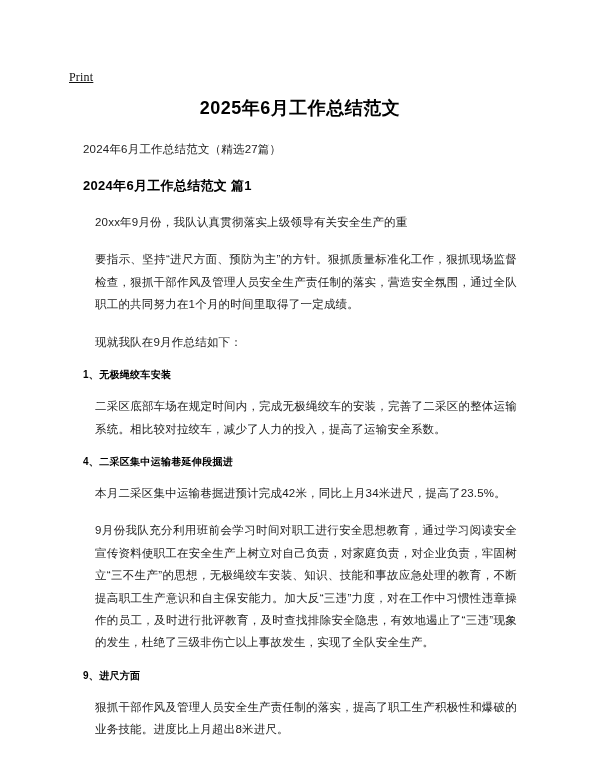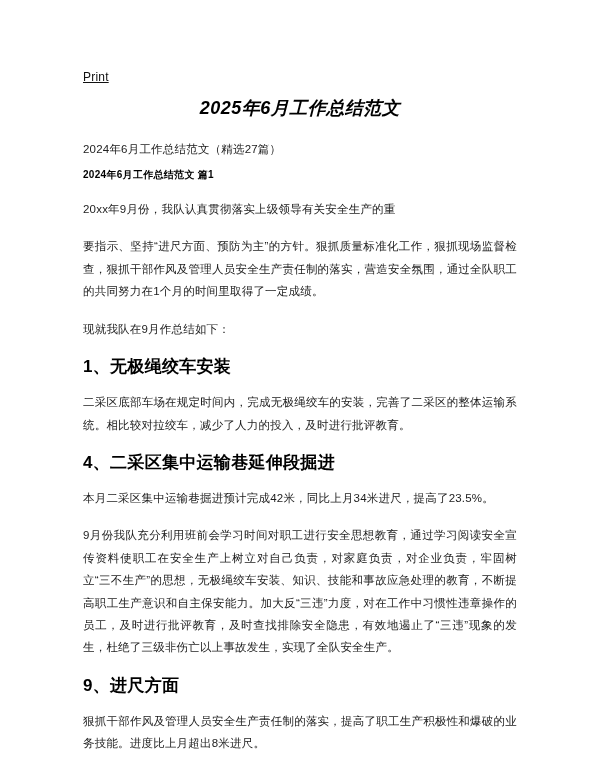--- a/index.html
+++ b/index.html
@@ -17,69 +17,68 @@
   .page {
     position: relative;
     width: 600px;
     height: 776px;
     box-sizing: border-box;
     padding: 0;
   }
   .print-link {
     position: absolute;
     top: 70px;
-    left: 83px;
-    font-family: Liberation Sans, sans-serif;
+    left: 69px;
+    font-family: Liberation Serif, serif;
     font-size: 12px;
     color: #111111;
     letter-spacing: 0.2px;
   }
   .content {
     position: absolute;
     top: 96px;
     left: 83px;
     width: 434px;
   }
   .doc-title {
     font-family: "Liberation Sans", "DejaVu Sans", sans-serif;
     font-size: 18px;
     font-weight: bold;
     text-align: center;
     color: #000000;
     margin: 0 0 22px 0;
     letter-spacing: 0.5px;
-    font-style: italic;
   }
   .subtitle {
     font-family: "Liberation Sans", "DejaVu Sans", sans-serif;
     font-size: 11.5px;
     color: #222222;
-    margin: 0 0 11px 0;
+    margin: 0 0 20px 0;
     letter-spacing: 0.2px;
   }
   .section-head {
     font-family: "Liberation Sans", "DejaVu Sans", sans-serif;
-    font-size: 10px;
+    font-size: 13px;
     font-weight: bold;
     color: #000000;
     margin: 0 0 16px 0;
     letter-spacing: 0.3px;
   }
   .para {
     font-family: "Liberation Sans", "DejaVu Sans", sans-serif;
     font-size: 11.5px;
     line-height: 1.95;
     color: #1c1c1c;
-    margin: 0 0 15px 0;
+    margin: 0 0 15px 12px;
     text-align: justify;
     letter-spacing: 0.2px;
   }
   .heading {
     font-family: "Liberation Sans", "DejaVu Sans", sans-serif;
-    font-size: 17px;
+    font-size: 10px;
     font-weight: bold;
     color: #000000;
     margin: 0 0 13px 0;
     letter-spacing: 0.3px;
   }
 </style>
 </head>
 <body>
 
 <div class="page">
@@ -89,21 +88,21 @@
   <div class="content">
     <h1 class="doc-title">2025年6月工作总结范文</h1>
     <div class="subtitle">2024年6月工作总结范文（精选27篇）</div>
     <div class="section-head">2024年6月工作总结范文 篇1</div>
 
     <p class="para">20xx年9月份，我队认真贯彻落实上级领导有关安全生产的重</p>
     <p class="para">要指示、坚持“进尺方面、预防为主”的方针。狠抓质量标准化工作，狠抓现场监督检查，狠抓干部作风及管理人员安全生产责任制的落实，营造安全氛围，通过全队职工的共同努力在1个月的时间里取得了一定成绩。</p>
     <p class="para">现就我队在9月作总结如下：</p>
 
     <div class="heading">1、无极绳绞车安装</div>
-    <p class="para">二采区底部车场在规定时间内，完成无极绳绞车的安装，完善了二采区的整体运输系统。相比较对拉绞车，减少了人力的投入，及时进行批评教育。</p>
+    <p class="para">二采区底部车场在规定时间内，完成无极绳绞车的安装，完善了二采区的整体运输系统。相比较对拉绞车，减少了人力的投入，提高了运输安全系数。</p>
 
     <div class="heading">4、二采区集中运输巷延伸段掘进</div>
     <p class="para">本月二采区集中运输巷掘进预计完成42米，同比上月34米进尺，提高了23.5%。</p>
 
     <p class="para">9月份我队充分利用班前会学习时间对职工进行安全思想教育，通过学习阅读安全宣传资料使职工在安全生产上树立对自己负责，对家庭负责，对企业负责，牢固树立“三不生产”的思想，无极绳绞车安装、知识、技能和事故应急处理的教育，不断提高职工生产意识和自主保安能力。加大反“三违”力度，对在工作中习惯性违章操作的员工，及时进行批评教育，及时查找排除安全隐患，有效地遏止了“三违”现象的发生，杜绝了三级非伤亡以上事故发生，实现了全队安全生产。</p>
 
     <div class="heading">9、进尺方面</div>
     <p class="para">狠抓干部作风及管理人员安全生产责任制的落实，提高了职工生产积极性和爆破的业务技能。进度比上月超出8米进尺。</p>
 
   </div>

